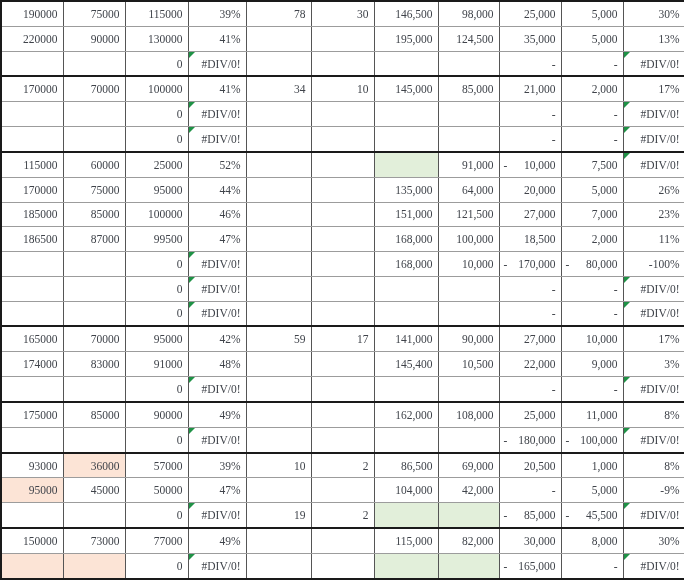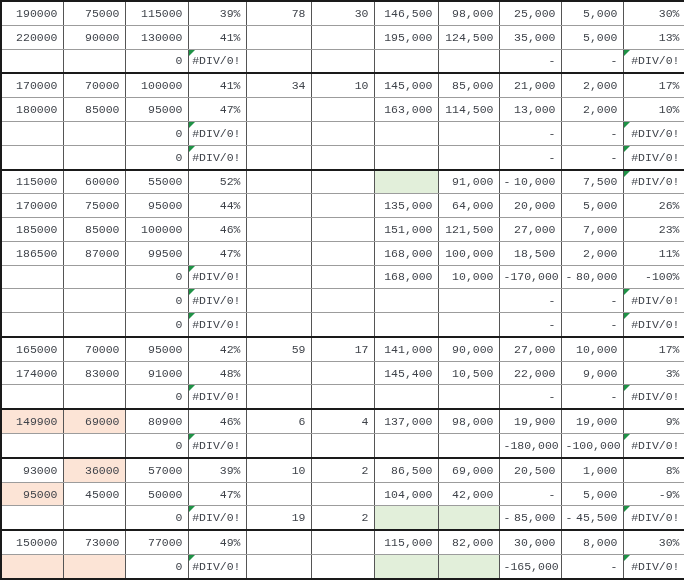--- a/index.html
+++ b/index.html
@@ -8,21 +8,21 @@
     background: #ffffff;
     width: 684px;
     height: 580px;
     overflow: hidden;
   }
   table.sheet {
     border-collapse: collapse;
     table-layout: fixed;
     width: 684px;
     height: 580px;
-    font-family: Liberation Mono, monospace;
+    font-family: Liberation Serif, serif;
     font-size: 11.5px;
     color: #3f434a;
     background: #ffffff;
   }
   table.sheet {
     border-top: 2px solid #1a1a1a;
     border-left: 2px solid #1a1a1a;
     border-right: 1px solid #1a1a1a;
     border-bottom: 2px solid #1a1a1a;
   }
@@ -125,33 +125,20 @@
         <td>41%</td>
         <td>34</td>
         <td>10</td>
         <td>145,000</td>
         <td>85,000</td>
         <td>21,000</td>
         <td>2,000</td>
         <td>17%</td>
       </tr>
       <tr>
-        <td>180000</td>
-        <td>85000</td>
-        <td>95000</td>
-        <td>47%</td>
-        <td></td>
-        <td></td>
-        <td>163,000</td>
-        <td>114,500</td>
-        <td>13,000</td>
-        <td>2,000</td>
-        <td>10%</td>
-      </tr>
-      <tr>
         <td></td>
         <td></td>
         <td>0</td>
         <td class="err">#DIV/0!</td>
         <td></td>
         <td></td>
         <td></td>
         <td></td>
         <td>-</td>
         <td>-</td>
@@ -166,21 +153,21 @@
         <td></td>
         <td></td>
         <td></td>
         <td>-</td>
         <td>-</td>
         <td class="err">#DIV/0!</td>
       </tr>
       <tr>
         <td>115000</td>
         <td>60000</td>
-        <td>55000</td>
+        <td>25000</td>
         <td>52%</td>
         <td></td>
         <td></td>
         <td class="fill-green"></td>
         <td>91,000</td>
         <td class="acct">
           <span class="cellwrap">
             <span>-</span>
             <span>10,000</span>
           </span>
@@ -309,31 +296,31 @@
         <td class="err">#DIV/0!</td>
         <td></td>
         <td></td>
         <td></td>
         <td></td>
         <td>-</td>
         <td>-</td>
         <td class="err">#DIV/0!</td>
       </tr>
       <tr>
-        <td class="fill-orange">149900</td>
-        <td class="fill-orange">69000</td>
-        <td>80900</td>
-        <td>46%</td>
-        <td>6</td>
-        <td>4</td>
-        <td>137,000</td>
-        <td>98,000</td>
-        <td>19,900</td>
-        <td>19,000</td>
-        <td>9%</td>
+        <td>175000</td>
+        <td>85000</td>
+        <td>90000</td>
+        <td>49%</td>
+        <td></td>
+        <td></td>
+        <td>162,000</td>
+        <td>108,000</td>
+        <td>25,000</td>
+        <td>11,000</td>
+        <td>8%</td>
       </tr>
       <tr class="group-end">
         <td></td>
         <td></td>
         <td>0</td>
         <td class="err">#DIV/0!</td>
         <td></td>
         <td></td>
         <td></td>
         <td></td>

